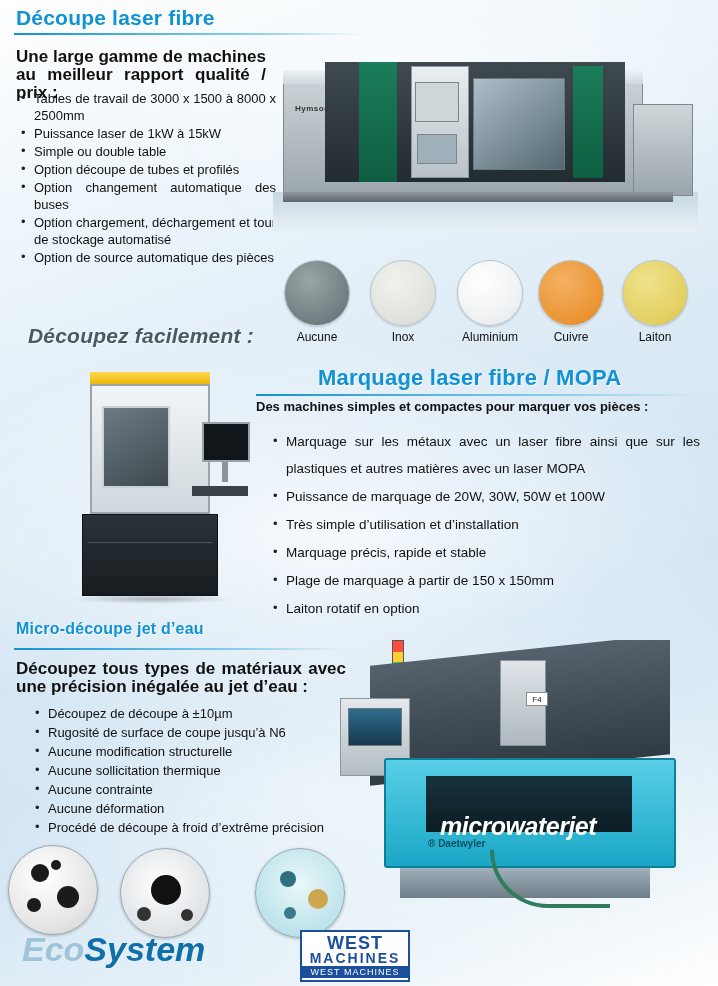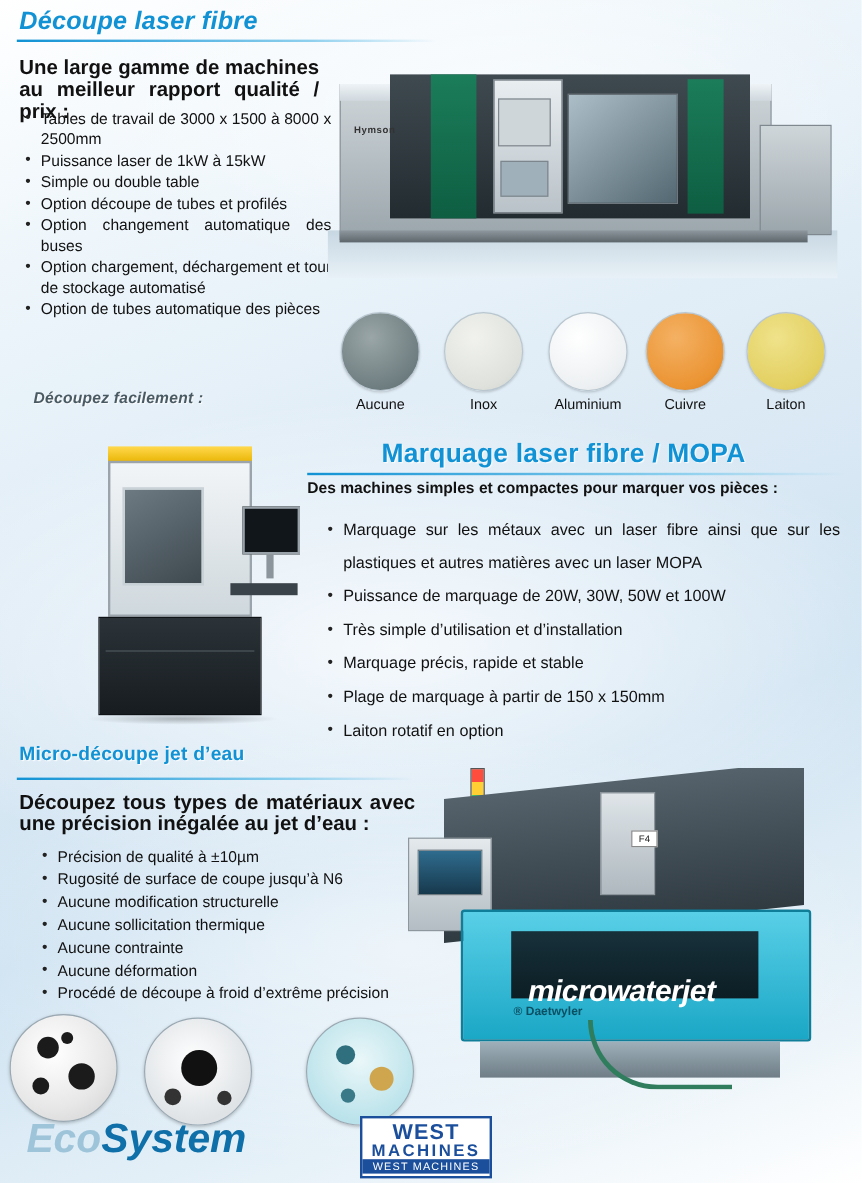--- a/index.html
+++ b/index.html
@@ -149,52 +149,52 @@
   .west .w3 { background:#1b4f9c; color:#fff; font-size:9px; letter-spacing:1px; line-height:12px; margin-top:2px;}
 </style>
 </head>
 <body>
 
 <div class="page">
   <div class="swoosh3"></div>
   <div class="swoosh1"></div>
   <div class="swoosh2"></div>
 
-  <div class="sec-title" style="left:16px; top:6px;font-style:italic;">Découpe laser fibre</div>
+  <div class="sec-title" style="left:16px; top:6px;">Découpe laser fibre</div>
   <div class="rule" style="left:14px; top:33px; width:350px;"></div>
 
   <div class="lead" style="left:16px; top:48px; width:250px;">Une large gamme de machines au meilleur rapport qualité / prix :</div>
 
   <ul class="bullets" style="left:18px; top:90px; width:258px;">
     <li>Tables de travail de 3000 x 1500 à 8000 x 2500mm</li>
     <li>Puissance laser de 1kW à 15kW</li>
     <li>Simple ou double table</li>
     <li>Option découpe de tubes et profilés</li>
     <li>Option changement automatique des buses</li>
     <li>Option chargement, déchargement et tour de stockage automatisé</li>
-    <li>Option de tubes automatique des pièces</li>
+    <li>Option de source automatique des pièces</li>
   </ul>
 
   <div class="photo m1">
     <div class="floor"></div>
     <div class="body"></div>
     <div class="lite"></div>
     <div class="dark"></div>
     <div class="glass"></div>
     <div class="green1"></div>
     <div class="green2"></div>
     <div class="panel"></div>
     <div class="screen"></div>
     <div class="screen2"></div>
     <div class="tail"></div>
     <div class="rail"></div>
     <div class="logo">Hymson</div>
   </div>
 
-  <div class="sec-title" style="left:28px; top:324px; font-size:13px; color:#4a5a63; font-style:italic;">Découpez facilement :</div>
+  <div class="sec-title" style="left:28px; top:324px; font-size:21px; color:#4a5a63; font-style:italic;">Découpez facilement :</div>
 
   <div class="mat-row">
     <div class="mat" style="left:274px; top:260px;">
       <div class="disc" style="background:radial-gradient(circle at 38% 32%, #9aa6a7, #6f7e81 70%, #5c6b6e 100%);"></div>
       <div class="cap">Aucune</div>
     </div>
     <div class="mat" style="left:360px; top:260px;">
       <div class="disc" style="background:radial-gradient(circle at 38% 32%, #f1f2ee, #dfe2dc 70%, #ccd0c9 100%);"></div>
       <div class="cap">Inox</div>
     </div>
@@ -237,21 +237,21 @@
     <div class="baseln"></div>
     <div class="shadow"></div>
   </div>
 
   <div class="sec-title" style="left:16px; top:620px; font-size:16px;">Micro-découpe jet d’eau</div>
   <div class="rule" style="left:14px; top:648px; width:330px;"></div>
 
   <div class="lead" style="left:16px; top:660px; width:330px;">Découpez tous types de matériaux avec une précision inégalée au jet d’eau :</div>
 
   <ul class="bullets" style="left:32px; top:705px; width:330px; line-height:18px;">
-    <li>Précision de qualité à ±10µm</li>
+    <li>Découpez de découpe à ±10µm</li>
     <li>Rugosité de surface de coupe jusqu’à N6</li>
     <li>Aucune modification structurelle</li>
     <li>Aucune sollicitation thermique</li>
     <li>Aucune contrainte</li>
     <li>Aucune déformation</li>
     <li>Procédé de découpe à froid d’extrême précision</li>
   </ul>
 
   <div class="photo m3">
     <div class="lamp"></div>

